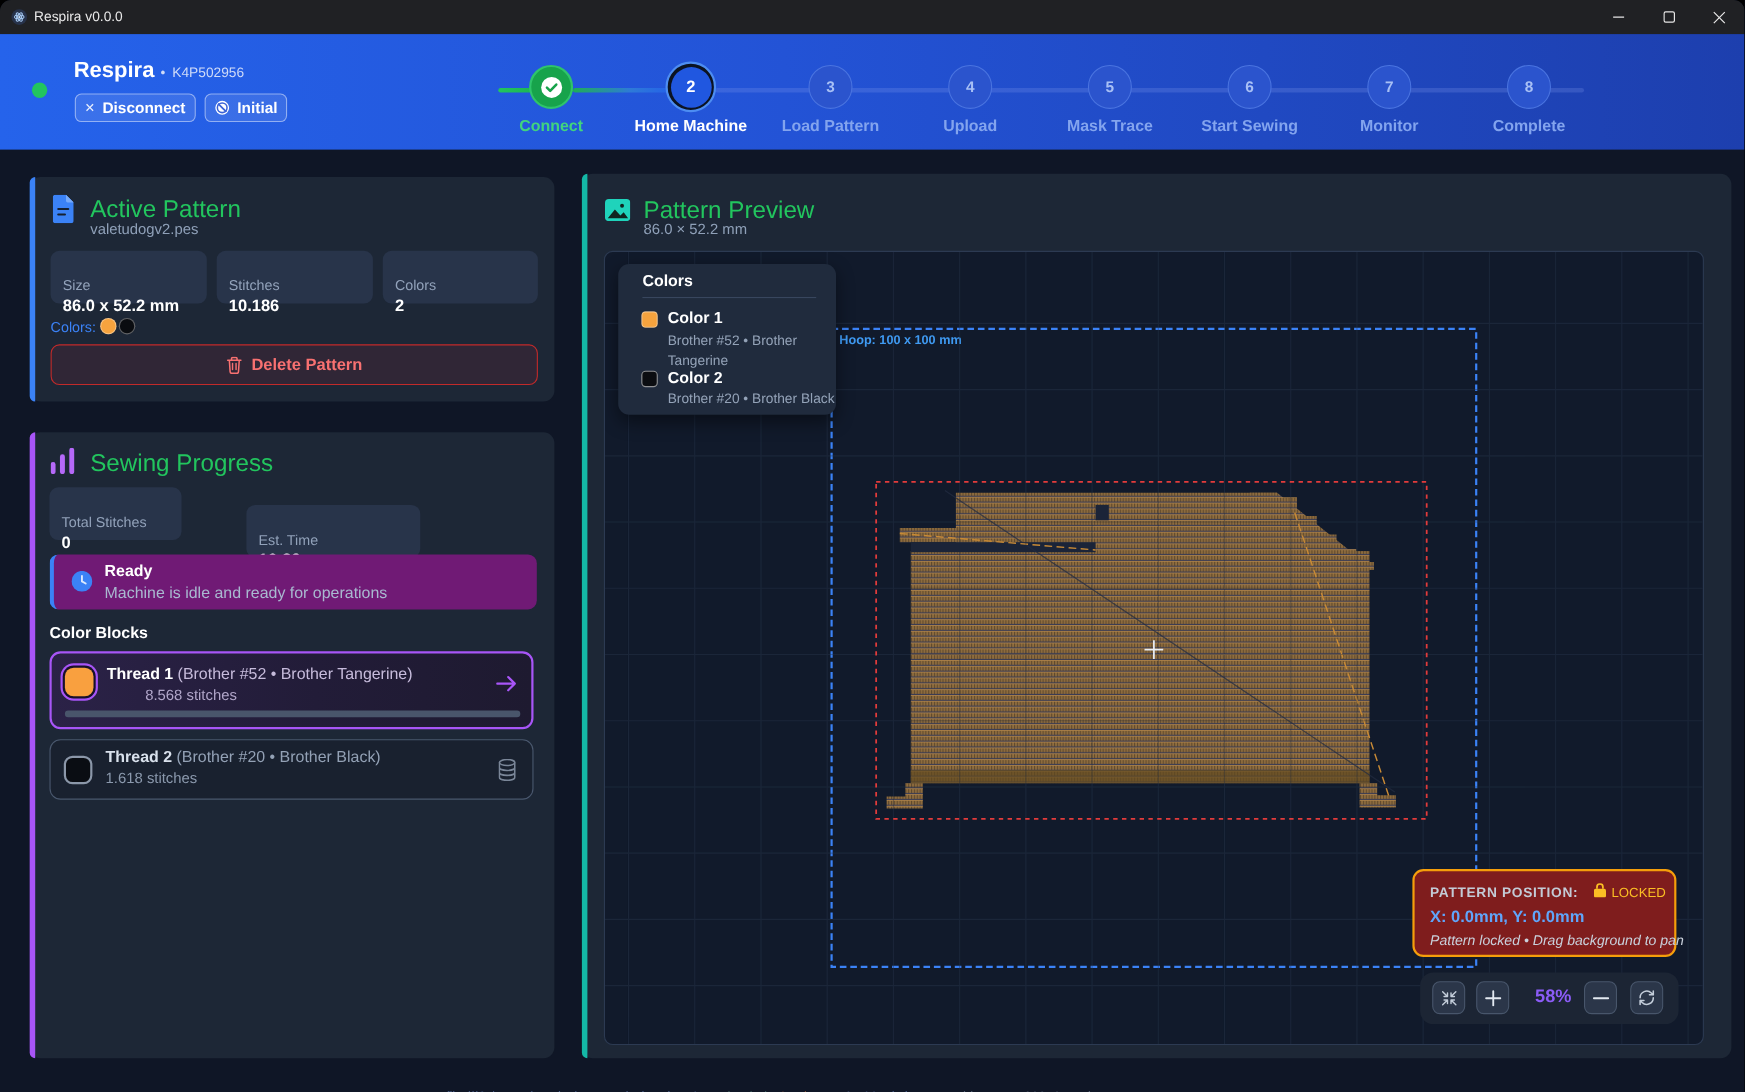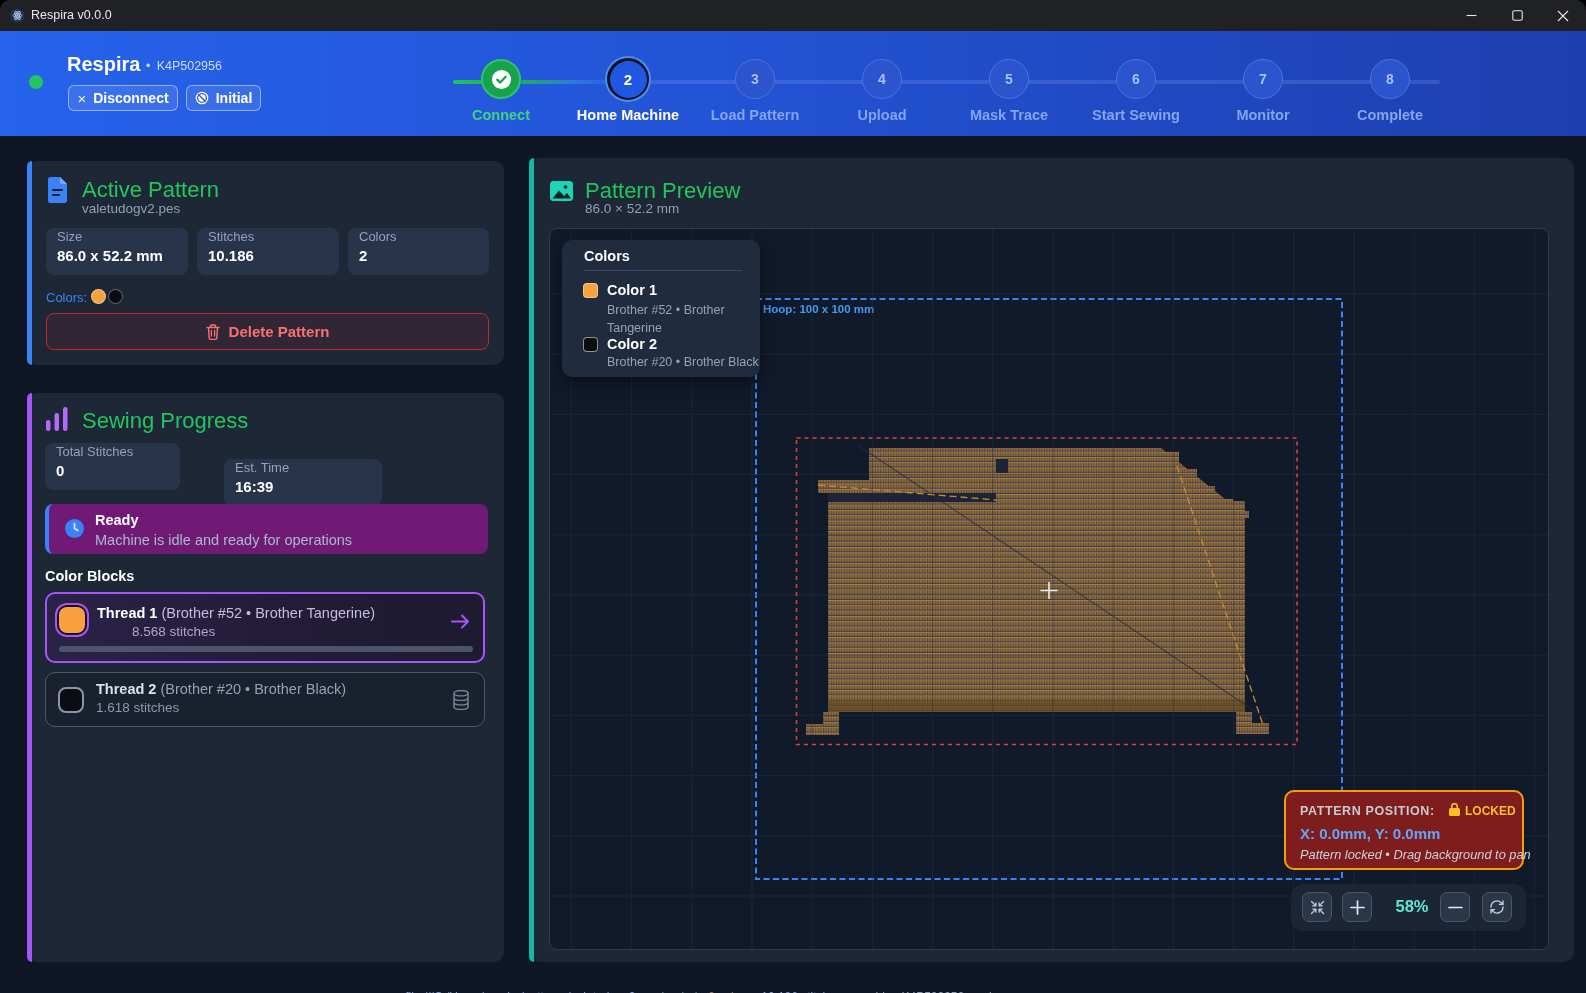--- a/index.html
+++ b/index.html
@@ -26,21 +26,21 @@
   .step { position:absolute; top:28px; width:0; }
   .stepc { position:absolute; left:-20px; top:0; width:40px; height:40px; border-radius:50%; display:flex; align-items:center; justify-content:center; }
   .steplbl { position:absolute; top:48px; left:-60px; width:120px; text-align:center; font-size:14.5px; font-weight:bold; white-space:nowrap; }
   .sline { position:absolute; top:49px; height:3.5px; border-radius:2px; }
 
   
   .card { position:absolute; background:#1d2736; border-radius:10px; }
   .lbord { position:absolute; left:0; top:0; bottom:0; width:5px; border-radius:10px 0 0 10px; }
   .ctitle { font-size:22px; font-weight:normal; color:#22c55e; }
   .csub { font-size:13.5px; color:#8fa0b8; }
-  .statbox { position:absolute; background:#28344a; border-radius:8px; height:47px; padding:1px 11px; }
+  .statbox { position:absolute; background:#28344a; border-radius:8px; height:47px; padding:24px 11px; }
   .statbox .lb { font-size:13px; color:#92a2ba; }
   .statbox .vl { font-size:15px; font-weight:bold; color:#fff; margin-top:3px; }
 
   
   .abs { position:absolute; }
   .zbtn { width:30px; height:30px; background:#2b3649; border:1px solid #48566b; border-radius:7px; display:flex; align-items:center; justify-content:center; }
 </style>
 </head>
 <body>
 <div class="app">
@@ -165,21 +165,21 @@
   </div>
 
   <div class="card" id="card2" style="left:27px; top:393px; width:477px; height:569px;">
     <div class="lbord" style="background:#a855f7;"></div>
     <svg class="abs" style="left:19px; top:14px;" width="22" height="24" viewBox="0 0 22 24">
         <rect x="0" y="13" width="4.5" height="11" rx="2.2" fill="#b569f8"></rect>
         <rect x="8.5" y="6" width="4.5" height="18" rx="2.2" fill="#b569f8"></rect>
         <rect x="17" y="0" width="4.5" height="24" rx="2.2" fill="#b569f8"></rect>
       </svg>
     <div class="abs ctitle" style="left:55px; top:15px;">Sewing Progress</div>
-    <div class="statbox" style="left:18px; top:50px; width:135px;">
+    <div class="statbox" style="left:18px; top:50px; width:120px;">
         <div class="lb">Total Stitches</div>
         <div class="vl">0</div>
       </div>
     <div class="statbox" style="left:169px; top:66px; width:158px;margin-left:28px;">
         <div class="lb">Est. Time</div>
         <div class="vl">16:39</div>
       </div>
 
     <div class="abs" style="left:18px; top:111px; width:443px; height:50px; background:#701a75; border-left:4px solid #3b82f6; border-radius:8px;">
       <svg class="abs" style="left:16px; top:15px;" width="19" height="19" viewBox="0 0 19 19">
@@ -308,38 +308,38 @@
         <div class="abs" style="left:45px; top:115px; font-size:12.5px; color:#94a3b8; white-space:nowrap;">Brother #20 • Brother Black</div>
       </div>
 
       
       <div class="abs" style="left:734px; top:561px; width:240px; height:80px; background:#7f1d1d; border:2px solid #f59e0b; border-radius:10px;">
         <div class="abs" style="left:14px; top:12px; font-size:12.5px; font-weight:bold; letter-spacing:0.6px; color:#c3cbd6;">PATTERN POSITION:</div>
         <svg class="abs" style="left:163px; top:11px;" width="11" height="13" viewBox="0 0 11 13">
             <rect x="0" y="5" width="11" height="8" rx="1.5" fill="#fbbf24"></rect>
             <path d="M2.8 5 v-1.7 a2.7 2.7 0 0 1 5.4 0 v1.7" fill="none" stroke="#fbbf24" stroke-width="1.6"></path>
           </svg>
-        <div class="abs" style="left:179px; top:12px; font-size:12px; font-weight:bold; color:#fbbf24;">LOCKED</div>
+        <div class="abs" style="left:179px; top:12px; font-size:12px; font-weight:normal; color:#fbbf24;">LOCKED</div>
         <div class="abs" style="left:14px; top:33px; font-size:15px; font-weight:bold; color:#60a5fa;">X: 0.0mm, Y: 0.0mm</div>
         <div class="abs" style="left:14px; top:55px; font-size:12.8px; font-style:italic; color:#c9d1dc; white-space:nowrap;">Pattern locked • Drag background to pan</div>
       </div>
 
       
       <div class="abs" style="left:741px; top:655px; width:235px; height:47px; background:#1c2534; border-radius:12px;">
         <div class="abs zbtn" style="left:11px; top:8px;">
             <svg width="15" height="15" viewBox="0 0 15 15" stroke="#c3cdda" stroke-width="1.3" fill="none" stroke-linecap="round" stroke-linejoin="round">
               <path d="M1.5 1.5 L5.9 5.9 M5.9 2.8 V5.9 H2.8 M13.5 1.5 L9.1 5.9 M9.1 2.8 V5.9 H12.2 M1.5 13.5 L5.9 9.1 M2.8 9.1 H5.9 V12.2 M13.5 13.5 L9.1 9.1 M12.2 9.1 H9.1 V12.2"></path>
             </svg>
           </div>
         <div class="abs zbtn" style="left:51px; top:8px;">
             <svg width="15" height="15" viewBox="0 0 15 15">
               <path d="M7.5 1 v13 M1 7.5 h13" stroke="#e3e9f1" stroke-width="1.7" stroke-linecap="round"></path>
             </svg>
           </div>
-        <div class="abs" style="left:98px; top:13px; width:46px; text-align:center; font-size:16.5px; font-weight:bold; color:#5eead4;">58%</div>
+        <div class="abs" style="left:98px; top:13px; width:46px; text-align:center; font-size:16.5px; font-weight:bold; color:#8b5cf6;">58%</div>
         <div class="abs zbtn" style="left:149px; top:8px;">
             <svg width="15" height="15" viewBox="0 0 15 15">
               <path d="M1 7.5 h13" stroke="#e3e9f1" stroke-width="1.7" stroke-linecap="round"></path>
             </svg>
           </div>
         <div class="abs zbtn" style="left:191px; top:8px;">
             <svg width="16" height="16" viewBox="0 0 16 16" fill="none" stroke="#c3cdda" stroke-width="1.4" stroke-linecap="round" stroke-linejoin="round">
               <path d="M2 8 a6 6 0 0 1 10.2 -4.3 L14 5.4 M14 1.9 v3.5 h-3.5"></path>
               <path d="M14 8 a6 6 0 0 1 -10.2 4.3 L2 10.6 M2 14.1 v-3.5 h3.5"></path>
             </svg>

